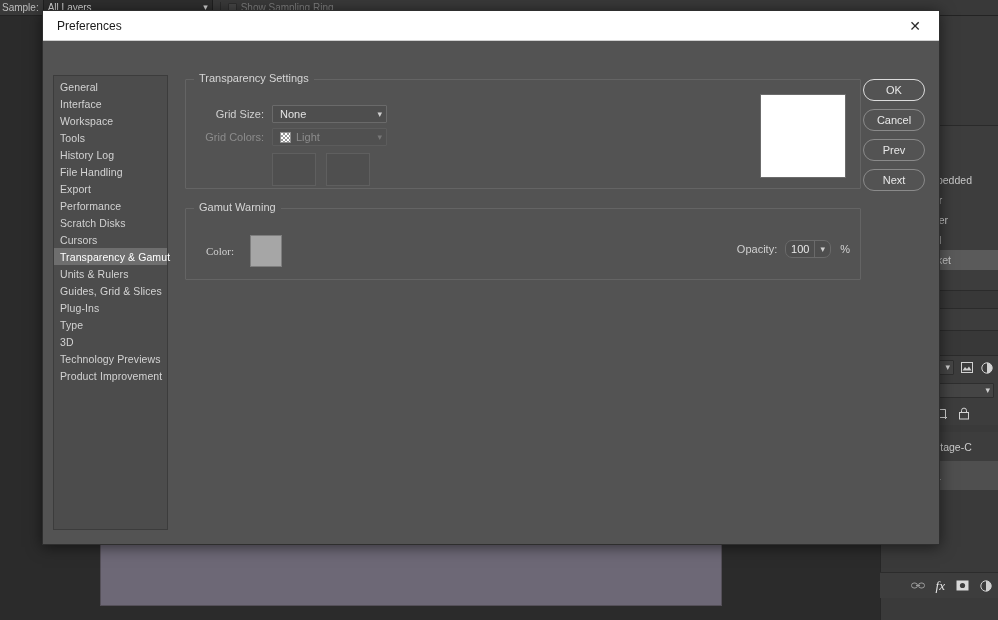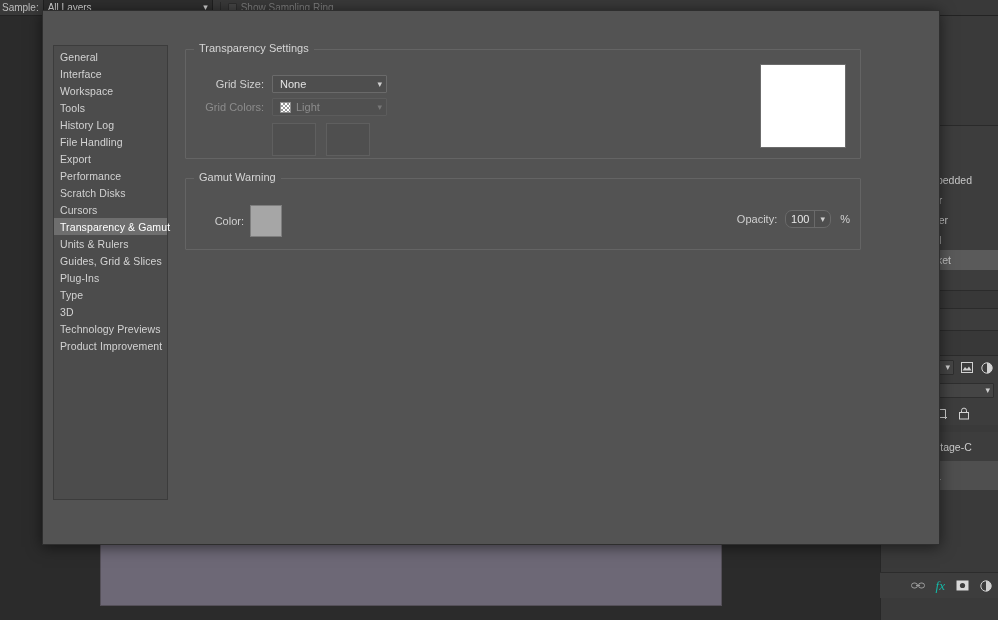--- a/index.html
+++ b/index.html
@@ -80,21 +80,21 @@
     font-size: 10.5px; color: #ccc; background: #3d3d3d;
   }
   .layer-row.sel { background: #4f4f4f; }
   .layer-thumb { width: 14px; height: 18px; background: #d8d8d8; border: 1px solid #222; flex: none; }
   .layer-thumb.empty { background: transparent; border: 1px solid #8a8a8a; }
   .ps-bottom-bar {
     position: absolute; right: 0; bottom: 22px; width: 118px; height: 26px;
     background: #3d3d3d; border-top: 1px solid #2c2c2c;
     display: flex; align-items: center; justify-content: flex-end; gap: 11px; padding-right: 6px;
   }
-  .bb-icon { color: #14b8a6; font-size: 11px; display:flex; align-items:center; justify-content:center; }
+  .bb-icon { color: #e5e5e5; font-size: 11px; display:flex; align-items:center; justify-content:center; }
 
   
   .dialog {
     position: absolute; left: 42px; top: 10px; width: 898px; height: 535px;
     background: #535353; border: 1px solid #2e2e2e;
     box-shadow: 0 2px 14px rgba(0,0,0,.55);
   }
   .dlg-title {
     height: 30px; background: #ffffff; display: flex; align-items: center;
     justify-content: space-between; padding: 0 2px 0 14px;
@@ -300,20 +300,24 @@
     <span class="bb-icon">
       <svg width="12" height="12" viewBox="0 0 12 12">
           <circle cx="6" cy="6" r="5.2" fill="none" stroke="#cfcfcf"></circle>
           <path d="M6 0.8 A5.2 5.2 0 0 1 6 11.2 Z" fill="#cfcfcf"></path>
         </svg>
     </span>
   </div>
 
   <div class="dialog">
 
+    <div class="dlg-title">
+      <span class="dlg-title-text">Preferences</span>
+      <span class="dlg-close">✕</span>
+    </div>
 
     <div class="dlg-body">
 
       <div class="side-list">
         <div class="side-item">
             <span>General</span>
           </div>
         <div class="side-item">
             <span>Interface</span>
           </div>
@@ -394,32 +398,38 @@
           <div class="swatch-box" style="width:44px;height:33px;"></div>
         </div>
 
         <div class="preview-white" style="position:absolute; right:14px; top:14px; width:86px; height:84px;"></div>
       </div>
 
       <div class="group" id="grp-gamut">
         <span class="grp-title">Gamut Warning</span>
 
         <div class="row" style="left:10px; top:26px;">
-          <span class="field-label" style="width:48px; text-align:right;">Color:</span>
+          <span class="field-label" style="width:48px; text-align:center;font-family:Liberation Serif, serif;">Color:</span>
           <div class="gamut-swatch" style="width:32px;height:32px;margin-left:6px;"></div>
         </div>
 
         <div class="row" style="right:10px; top:31px;">
           <span class="field-label" style="margin-right:8px;">Opacity:</span>
           <div class="num-field" style="width:46px;border-radius:7px;">
             <span class="val">100</span>
             <span class="stp">
                 <span class="caret">▾</span>
               </span>
           </div>
           <span class="field-label" style="margin-left:9px;">%</span>
         </div>
       </div>
 
+      <div class="btn-col">
+        <div class="ps-btn primary">OK</div>
+        <div class="ps-btn">Cancel</div>
+        <div class="ps-btn">Prev</div>
+        <div class="ps-btn">Next</div>
+      </div>
 
     </div>
   </div>
 </div>
 
 </body></html>

